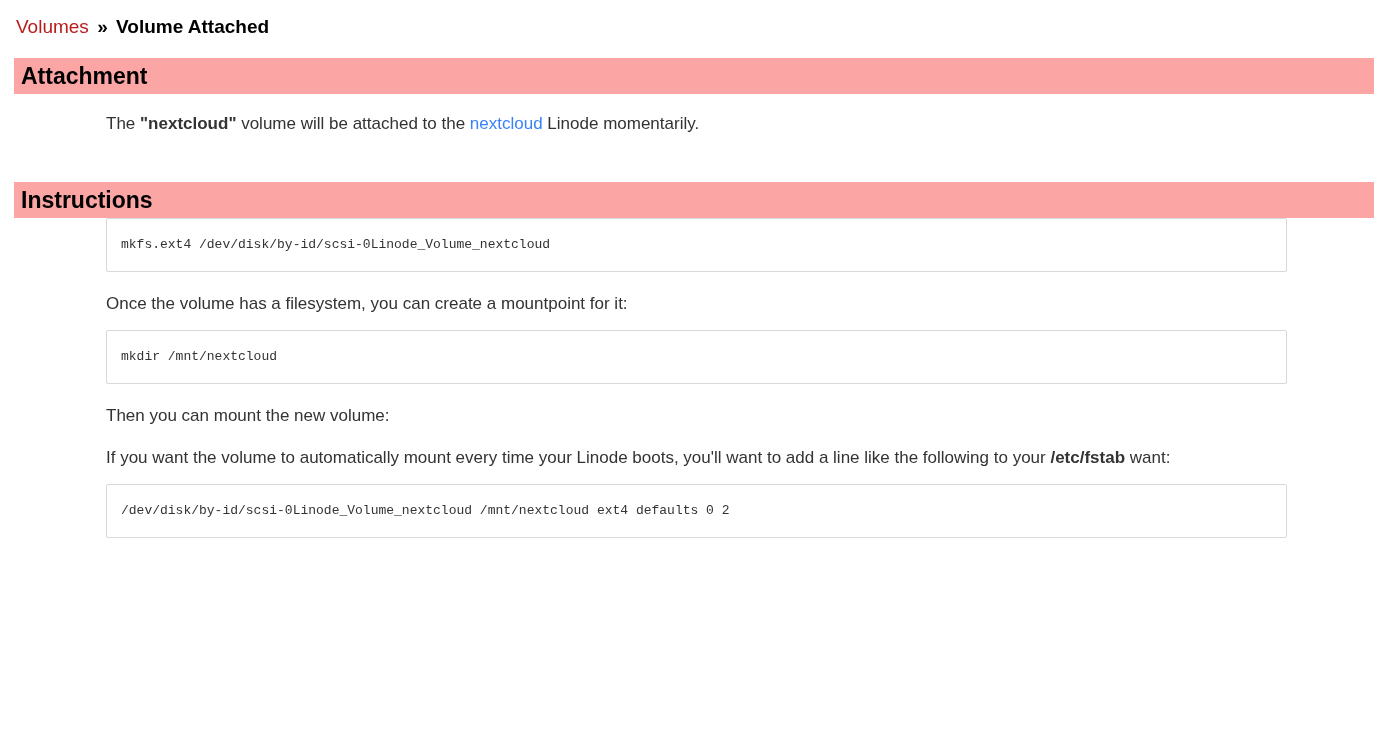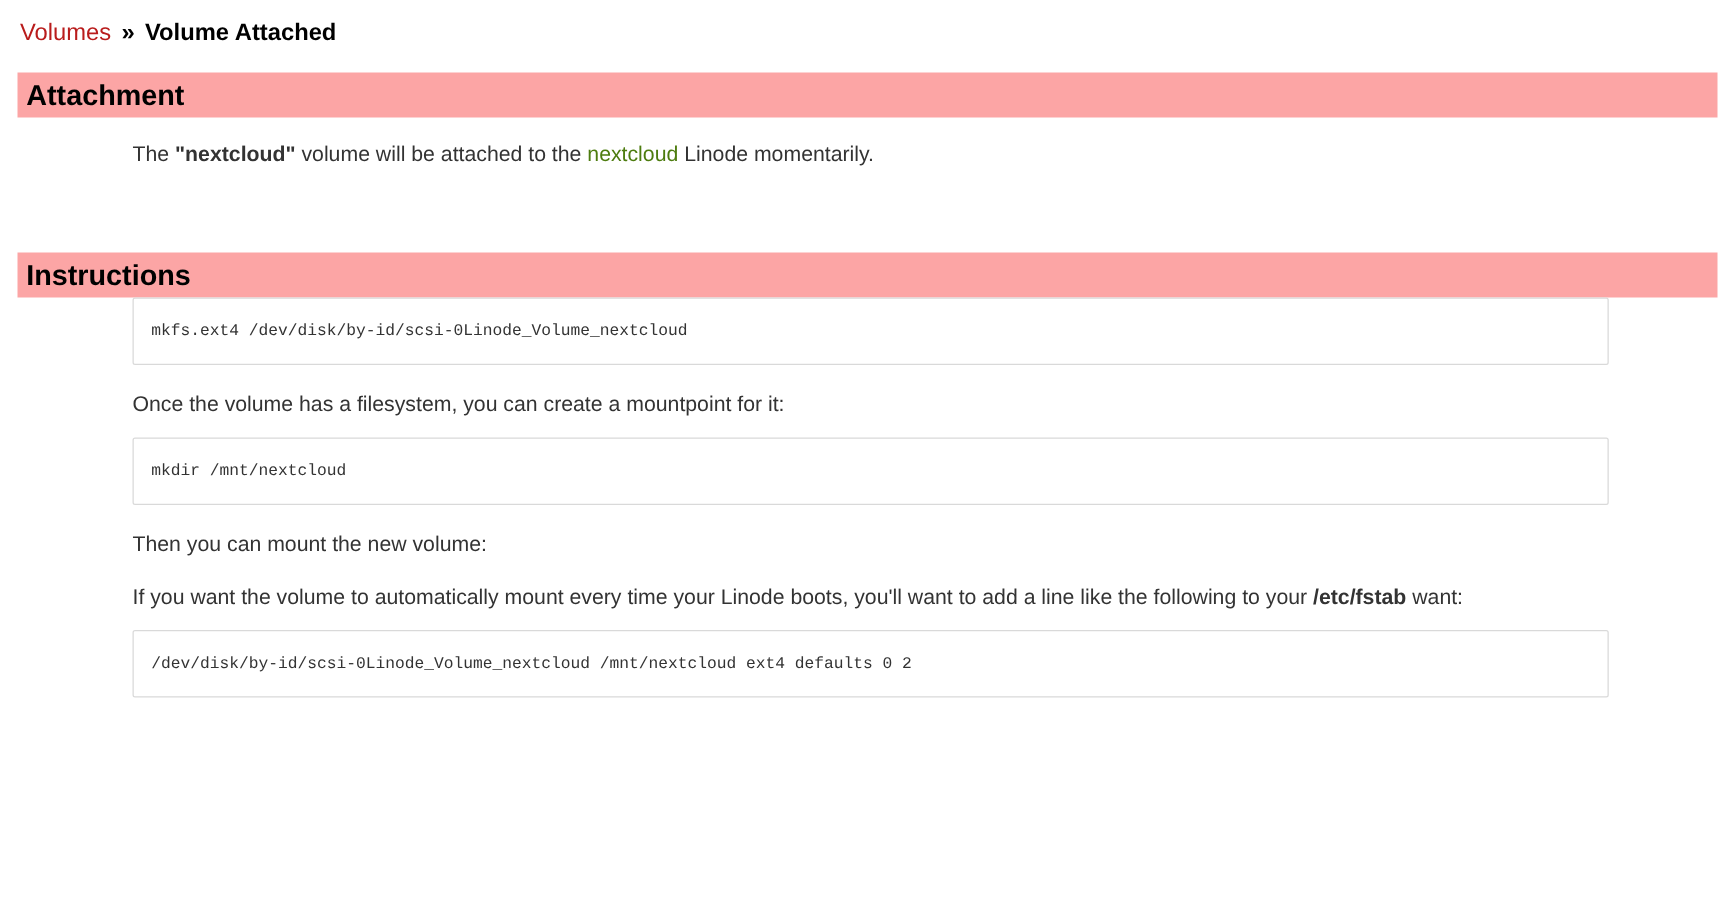--- a/index.html
+++ b/index.html
@@ -45,33 +45,33 @@
   .section-header {
     margin: 20px 14px 0 14px;
     background: #fca5a5;
     color: #000000;
     font-size: 23px;
     font-weight: bold;
     line-height: 20px;
     padding: 8px 8px 8px 7px;
   }
   .section-header.instructions-gap {
-    margin-top: 68px;
+    margin-top: 48px;
   }
   
   .section-body {
     margin: 0 101px 0 106px;
   }
   .section-body p {
     margin: 20px 0 16px 0;
     line-height: 20px;
   }
   .bold { font-weight: bold; }
   .inline-link {
-    color: #4d7c0f;
+    color: #3b82f6;
     text-decoration: none;
     cursor: pointer;
   }
   
   .code-block {
     margin: 0 0 20px 0;
     border: 1px solid #d9d9d9;
     border-radius: 2px;
     background: #ffffff;
     padding: 15px 14px;

